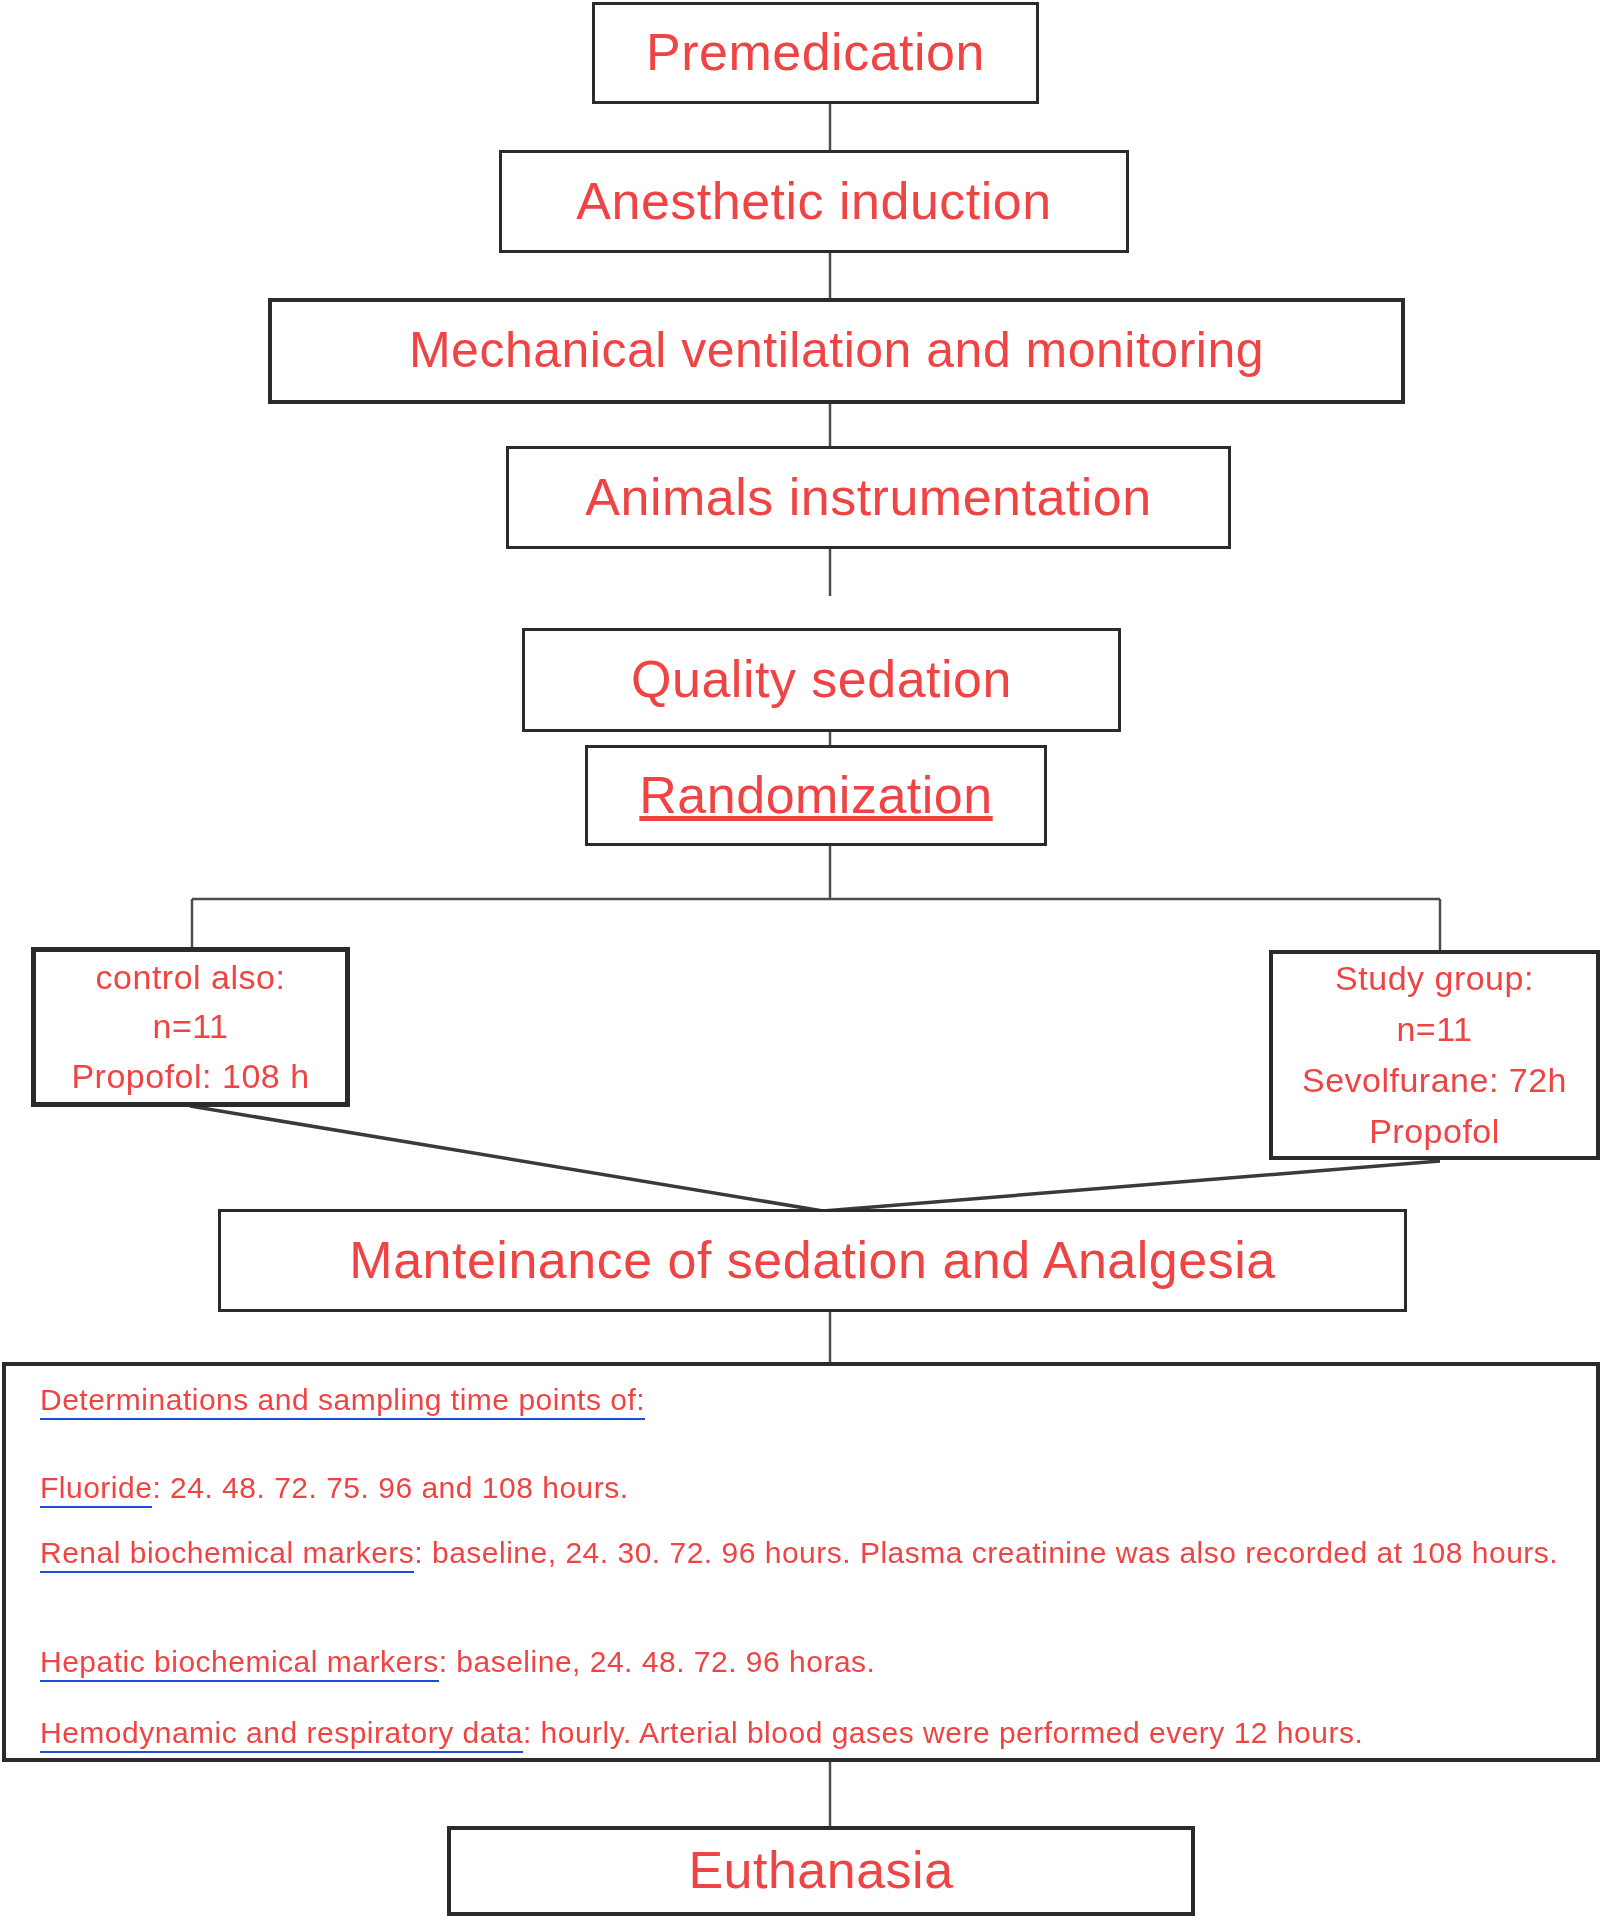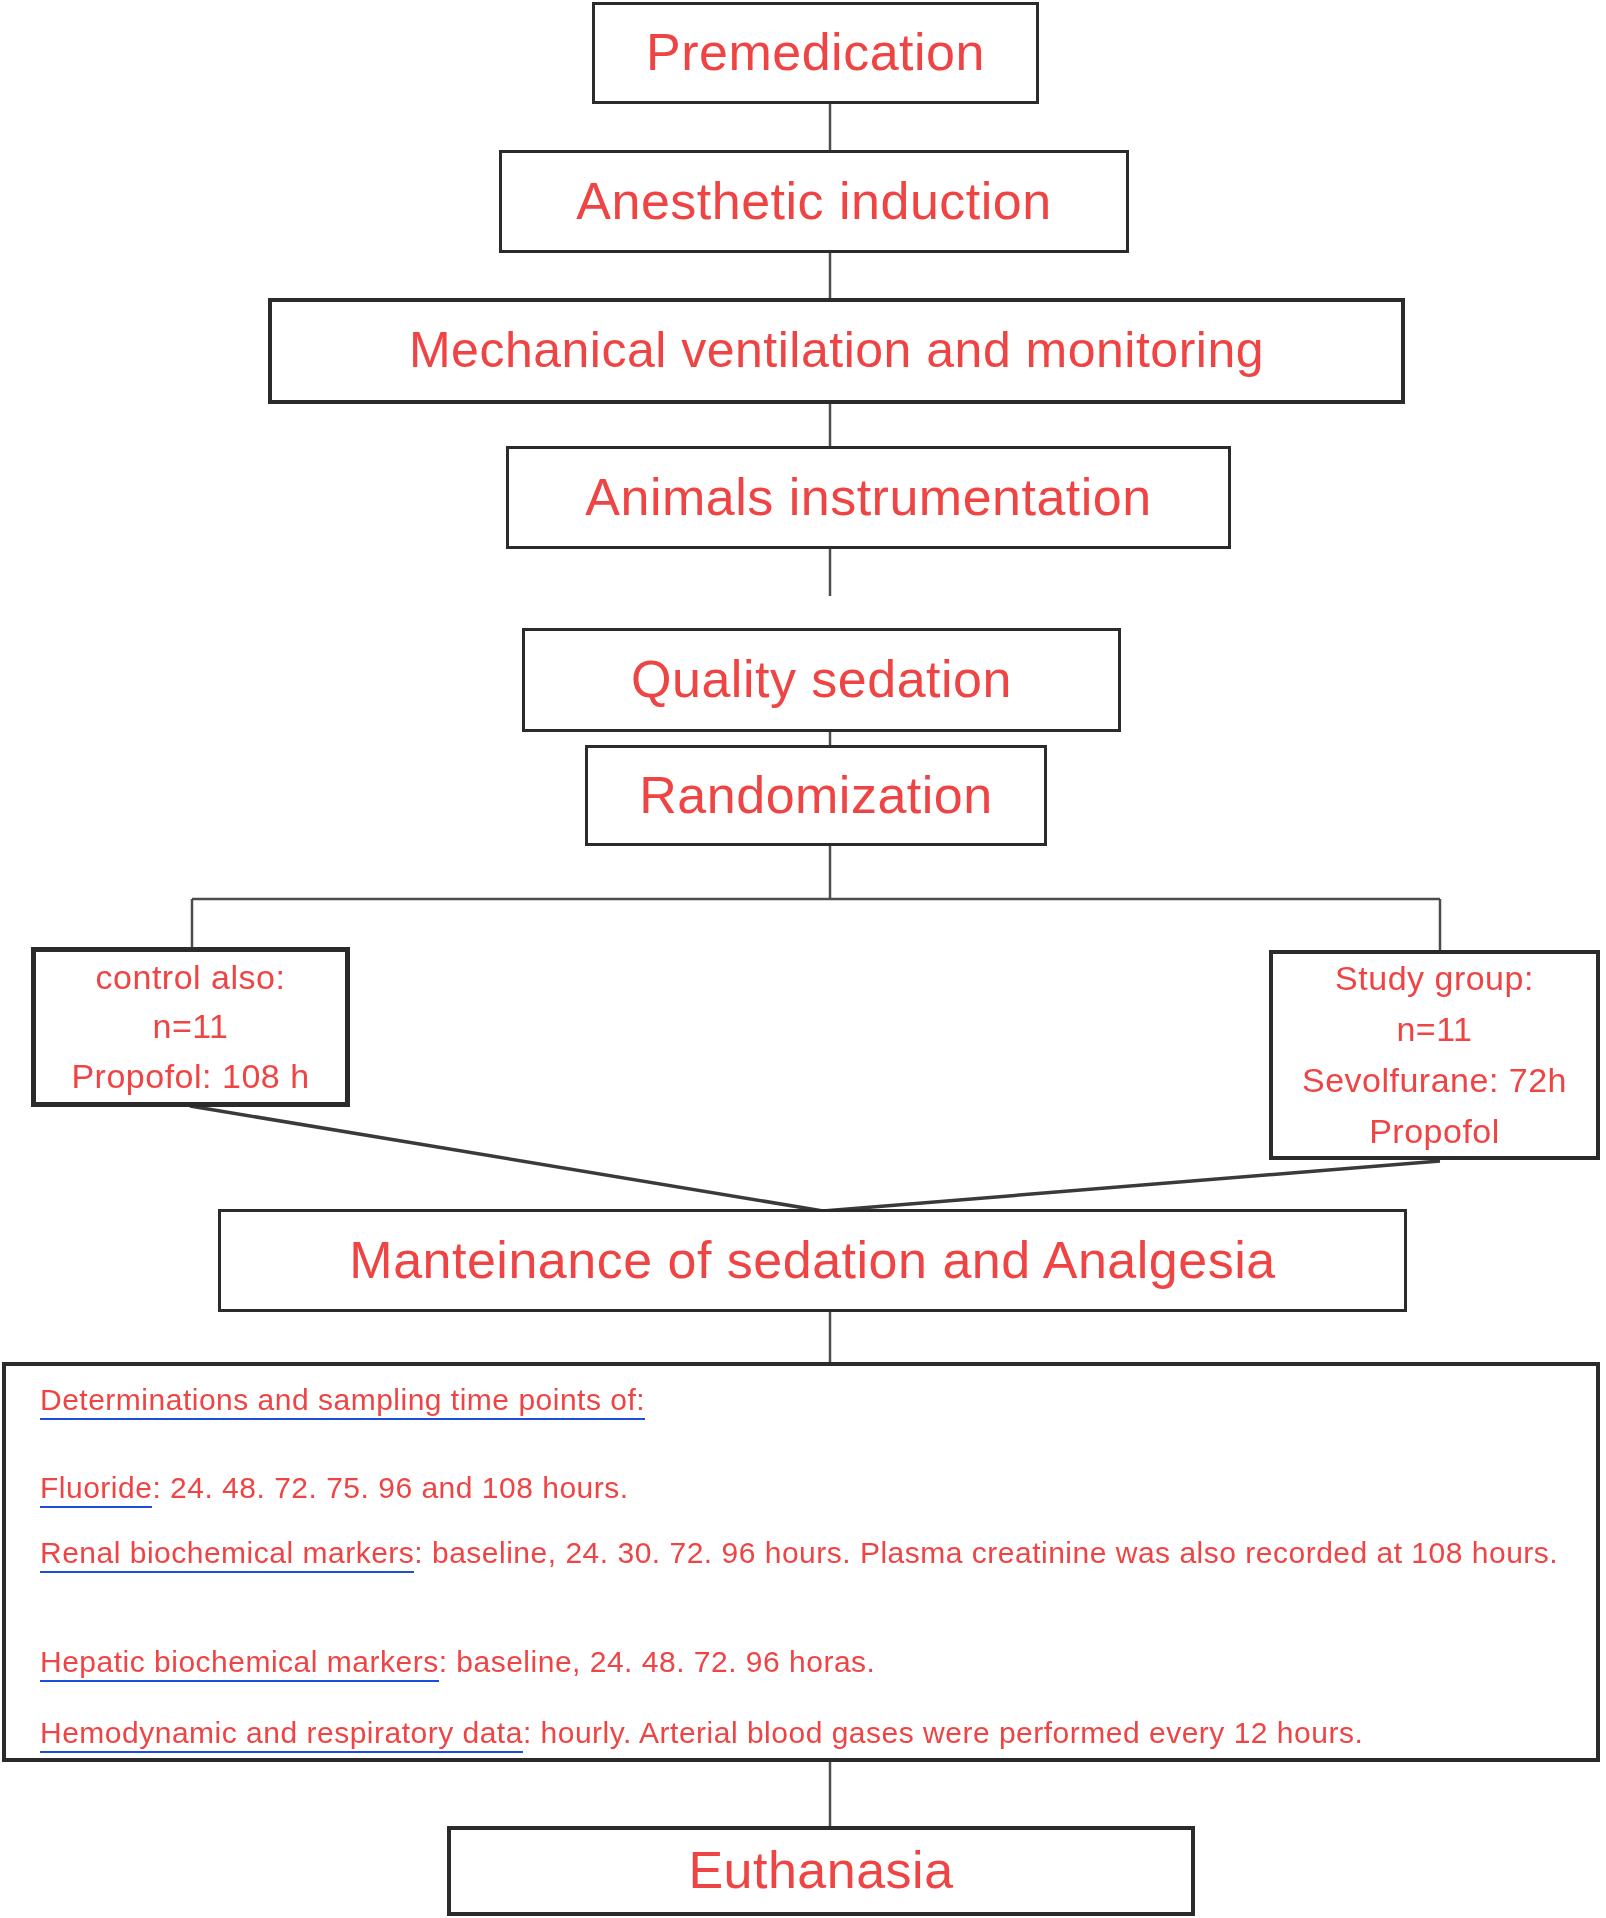--- a/index.html
+++ b/index.html
@@ -23,21 +23,21 @@
     line-height:1.15;
     letter-spacing:0.5px;
   }
   .node.small{font-size:34px;line-height:1.45;border-width:5px;}
   .node.small4{font-size:34px;line-height:1.5;border-width:4px;}
   .n-premedication{left:592px;top:2px;width:447px;height:102px;}
   .n-anesthetic{left:499px;top:150px;width:630px;height:103px;}
   .n-mechanical{left:247px;top:298px;width:1137px;height:106px;border-width:4px;font-size:50px;margin-left:21px;}
   .n-animals{left:506px;top:446px;width:725px;height:103px;}
   .n-quality{left:522px;top:628px;width:599px;height:104px;}
-  .n-randomization{left:585px;top:745px;width:462px;height:101px;}
+  .n-randomization{left:585px;top:745px;width:462px;height:101px;text-decoration:underline;}
   .n-control{left:31px;top:947px;width:319px;height:160px;}
   .n-study{left:1269px;top:950px;width:331px;height:210px;}
   .n-maintenance{left:218px;top:1209px;width:1189px;height:103px;}
   .n-determinations{
     left:2px;top:1362px;width:1598px;height:400px;
     border-width:4px;
     display:block;
     text-align:left;
     font-size:30px;
     line-height:1.45;

